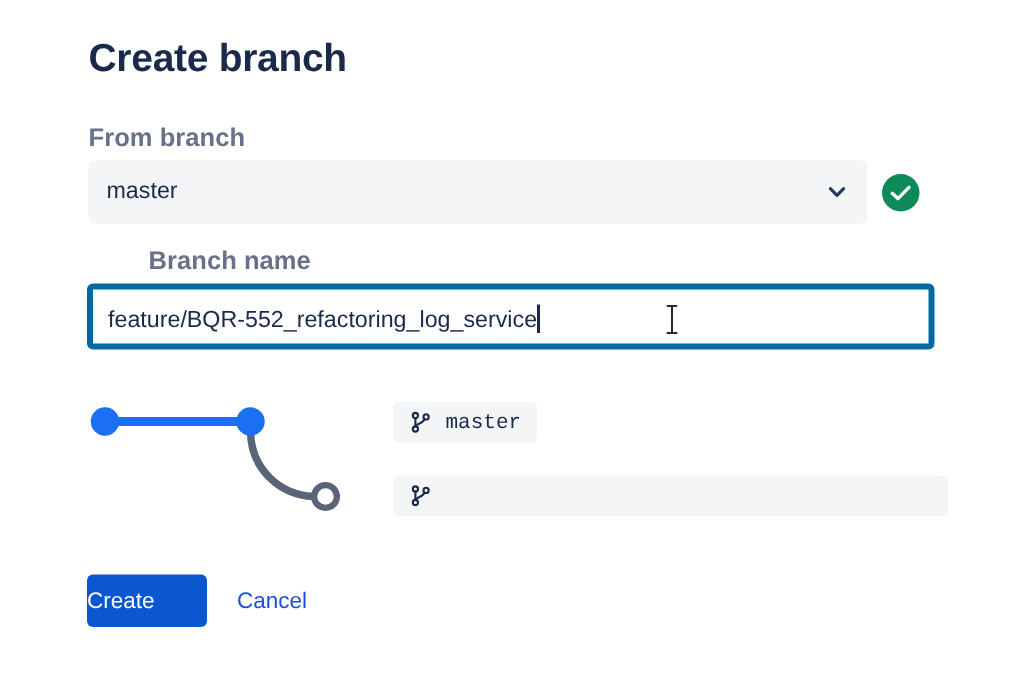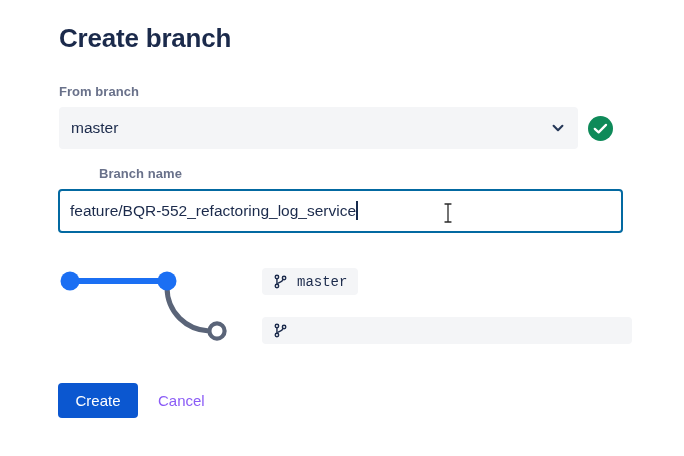--- a/index.html
+++ b/index.html
@@ -32,21 +32,21 @@
     font-size: 26px;
     font-weight: 700;
     letter-spacing: -0.2px;
     color: #1B2A4B;
     line-height: 34px;
   }
 
   
   .field-label {
     position: absolute;
-    font-size: 13px;
+    font-size: 17px;
     font-weight: 700;
     color: #69718A;
     letter-spacing: 0.05px;
     line-height: 16px;
     text-align: center;
   }
   .label-from-branch { left: 59px; top: 84px; }
   .label-branch-name { left: 59px; top: 166px; margin-left: 40px; }
 
   
@@ -94,21 +94,21 @@
   .valid-badge svg { display: block; }
 
   
   .input-wrap {
     position: absolute;
     left: 58px;
     top: 189px;
     width: 565px;
     height: 44px;
     background: #ffffff;
-    border: 2px solid #0369a1;
+    border: 4px solid #0369a1;
     border-radius: 4px;
     box-sizing: border-box;
   }
   .input-text {
     position: absolute;
     left: 10px;
     top: 10px;
     font-size: 15.5px;
     color: #1B2A4B;
     line-height: 20px;
@@ -180,30 +180,30 @@
     background: #0B57D0;
     color: #ffffff;
     border: none;
     border-radius: 4px;
     font-family: "Liberation Sans", sans-serif;
     font-size: 15px;
     font-weight: 400;
     cursor: pointer;
     padding: 0;
     line-height: 35px;
-    text-align: center;
+    text-align: left;
   }
   .btn-cancel {
     position: absolute;
     left: 152px;
     top: 383px;
     height: 35px;
     background: transparent;
     border: none;
-    color: #8b5cf6;
+    color: #1d4ed8;
     font-family: "Liberation Sans", sans-serif;
     font-size: 15px;
     cursor: pointer;
     padding: 0 6px;
     line-height: 35px;
   }
 </style>
 </head>
 <body>
 

